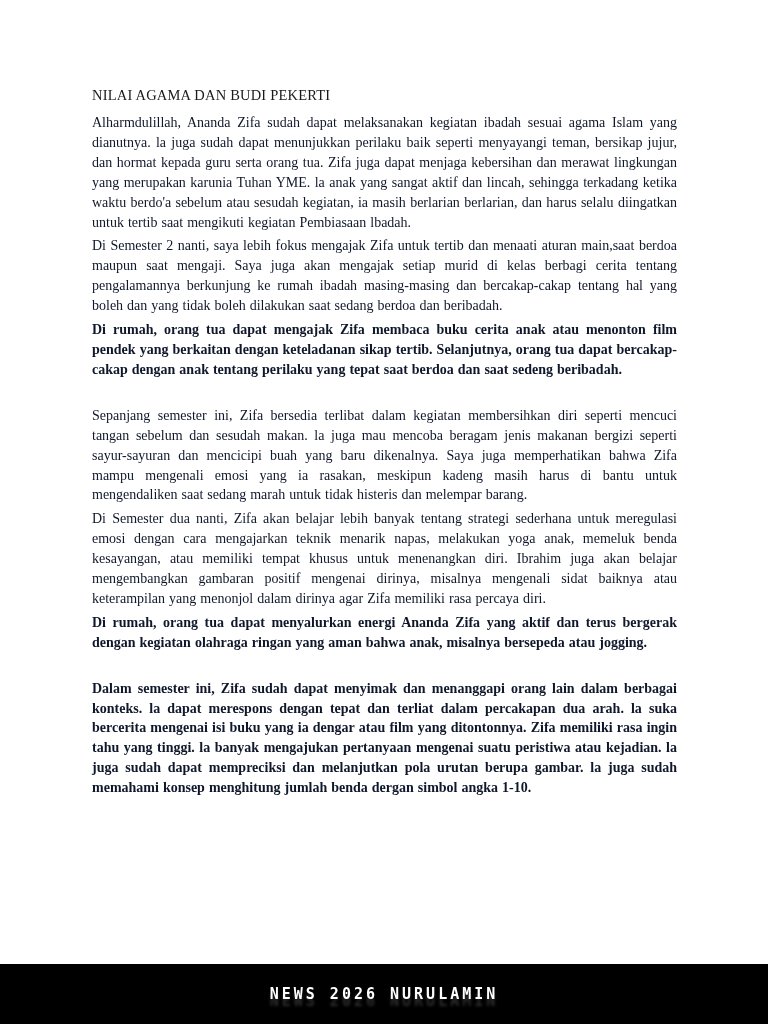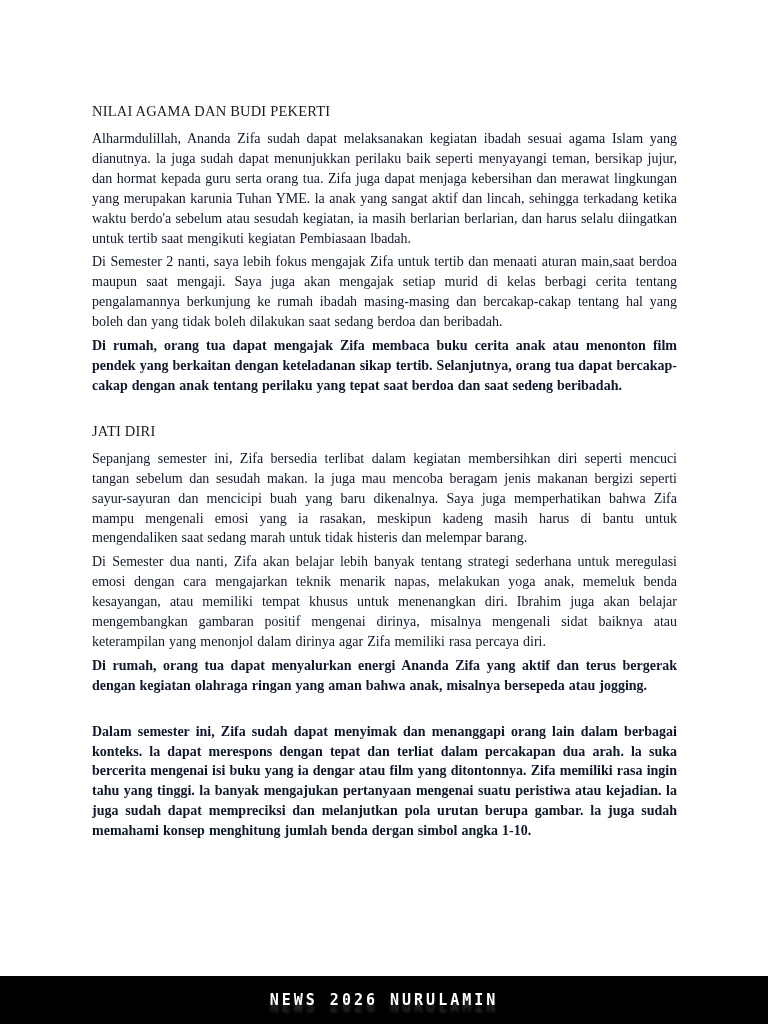--- a/index.html
+++ b/index.html
@@ -16,21 +16,21 @@
   }
   .page {
     position: relative;
     width: 768px;
     height: 1024px;
     background: #ffffff;
   }
   .doc-body {
     position: absolute;
     left: 92px;
-    top: 102px;
+    top: 86px;
     width: 585px;
     color: #1e1e1e;
   }
   .section { margin: 0; }
   .section + .section { margin-top: 26px; }
   .section-heading {
     font-size: 14.5px;
     font-weight: normal;
     line-height: 18px;
     letter-spacing: 0.2px;
@@ -44,21 +44,21 @@
     margin: 0 0 4px 0;
     color: #0f172a;
     word-spacing: 0.5px;
   }
   .para:last-child { margin-bottom: 0; font-weight: bold; }
   .footer-bar {
     position: absolute;
     left: 0;
     bottom: 0;
     width: 768px;
-    height: 48px;
+    height: 60px;
     background: #000000;
     display: flex;
     align-items: center;
     justify-content: center;
   }
   .footer-text {
     font-family: "DejaVu Sans Mono", monospace;
     font-weight: bold;
     font-size: 15px;
     letter-spacing: 3px;
@@ -74,21 +74,20 @@
   <div class="doc-body">
 
     <div class="section">
       <h2 class="section-heading">NILAI AGAMA DAN BUDI PEKERTI</h2>
       <p class="para">Alharmdulillah, Ananda Zifa sudah dapat melaksanakan kegiatan ibadah sesuai agama Islam yang dianutnya. la juga sudah dapat menunjukkan perilaku baik seperti menyayangi teman, bersikap jujur, dan hormat kepada guru serta orang tua. Zifa juga dapat menjaga kebersihan dan merawat lingkungan yang merupakan karunia Tuhan YME. la anak yang sangat aktif dan lincah, sehingga terkadang ketika waktu berdo'a sebelum atau sesudah kegiatan, ia masih berlarian berlarian, dan harus selalu diingatkan untuk tertib saat mengikuti kegiatan Pembiasaan lbadah.</p>
       <p class="para">Di Semester 2 nanti, saya lebih fokus mengajak Zifa untuk tertib dan menaati aturan main,saat berdoa maupun saat mengaji. Saya juga akan mengajak setiap murid di kelas berbagi cerita tentang pengalamannya berkunjung ke rumah ibadah masing-masing dan bercakap-cakap tentang hal yang boleh dan yang tidak boleh dilakukan saat sedang berdoa dan beribadah.</p>
       <p class="para">Di rumah, orang tua dapat mengajak Zifa membaca buku cerita anak atau menonton film pendek yang berkaitan dengan keteladanan sikap tertib. Selanjutnya, orang tua dapat bercakap-cakap dengan anak tentang perilaku yang tepat saat berdoa dan saat sedeng beribadah.</p>
     </div>
 
     <div class="section">
-      <h2 class="section-heading">JATI DIRI</h2>
       <p class="para">Sepanjang semester ini, Zifa bersedia terlibat dalam kegiatan membersihkan diri seperti mencuci tangan sebelum dan sesudah makan. la juga mau mencoba beragam jenis makanan bergizi seperti sayur-sayuran dan mencicipi buah yang baru dikenalnya. Saya juga memperhatikan bahwa Zifa mampu mengenali emosi yang ia rasakan, meskipun kadeng masih harus di bantu untuk mengendaliken saat sedang marah untuk tidak histeris dan melempar barang.</p>
       <p class="para">Di Semester dua nanti, Zifa akan belajar lebih banyak tentang strategi sederhana untuk meregulasi emosi dengan cara mengajarkan teknik menarik napas, melakukan yoga anak, memeluk benda kesayangan, atau memiliki tempat khusus untuk menenangkan diri. Ibrahim juga akan belajar mengembangkan gambaran positif mengenai dirinya, misalnya mengenali sidat baiknya atau keterampilan yang menonjol dalam dirinya agar Zifa memiliki rasa percaya diri.</p>
       <p class="para">Di rumah, orang tua dapat menyalurkan energi Ananda Zifa yang aktif dan terus bergerak dengan kegiatan olahraga ringan yang aman bahwa anak, misalnya bersepeda atau jogging.</p>
     </div>
 
     <div class="section">
       <p class="para">Dalam semester ini, Zifa sudah dapat menyimak dan menanggapi orang lain dalam berbagai konteks. la dapat merespons dengan tepat dan terliat dalam percakapan dua arah. la suka bercerita mengenai isi buku yang ia dengar atau film yang ditontonnya. Zifa memiliki rasa ingin tahu yang tinggi. la banyak mengajukan pertanyaan mengenai suatu peristiwa atau kejadian. la juga sudah dapat mempreciksi dan melanjutkan pola urutan berupa gambar. la juga sudah memahami konsep menghitung jumlah benda dergan simbol angka 1-10.</p>
     </div>
 
   </div>

